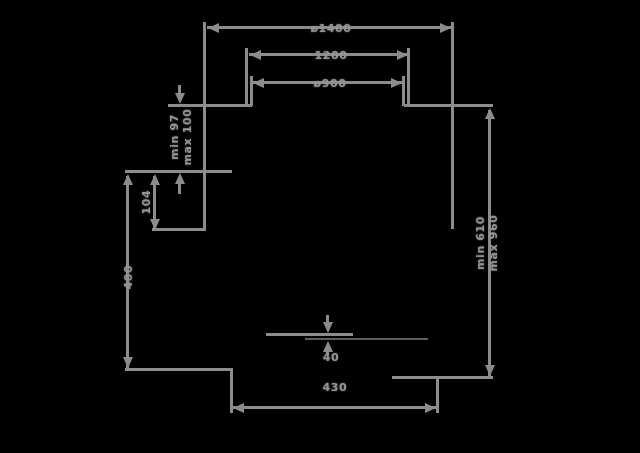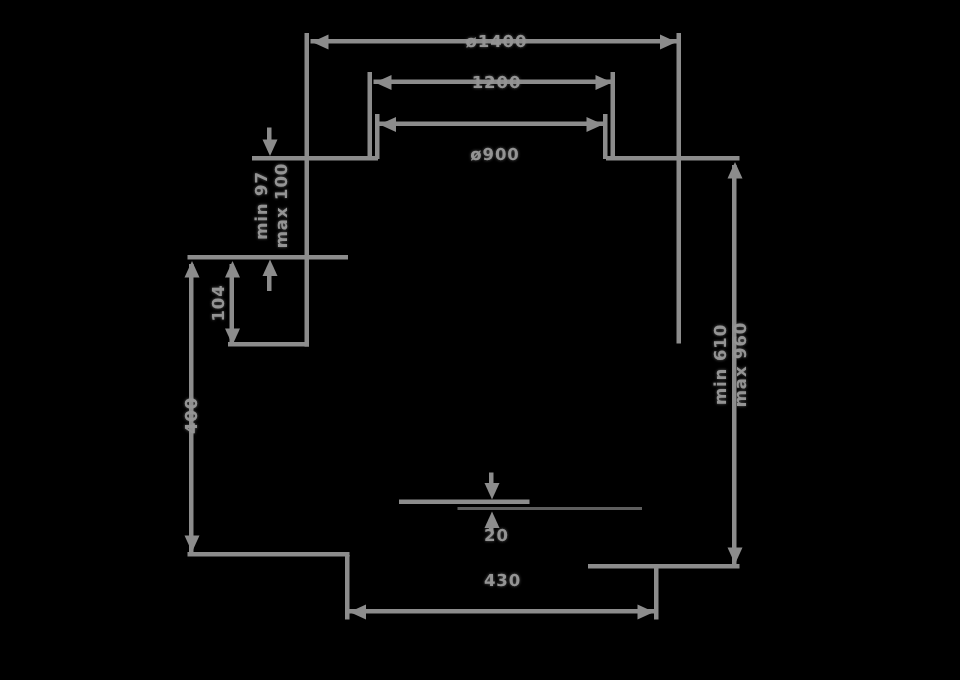--- a/index.html
+++ b/index.html
@@ -17,21 +17,21 @@
   .lbl{
     position:absolute;z-index:2;color:var(--tc,#949494);
     font-size:11px;font-weight:bold;letter-spacing:0.6px;line-height:13px;
     white-space:nowrap;text-shadow:0 0 2px rgba(150,150,150,0.65);
     transform:translate(-50%,-50%);
   }
   .lbl.rot{transform:translate(-50%,-50%) rotate(-90deg);}
   .lbl .l2{display:block;text-align:center;}
   #lbl-outer {left:331px;top:28px;}
   #lbl-mid   {left:331px;top:55px;text-align:right;}
-  #lbl-inner {left:330px;top:83px;margin-top:20px;}
+  #lbl-inner {left:330px;top:83px;}
   #lbl-mount {left:181px;top:137px;}
   #lbl-104   {left:146px;top:202px;}
   #lbl-400   {left:128px;top:277px;}
   #lbl-height{left:487px;top:243px;}
   #lbl-430   {left:335px;top:387px;}
   #lbl-40    {left:331px;top:357px;}
 </style>
 </head>
 <body>
 
@@ -47,21 +47,21 @@
 
   <div class="lbl rot" id="lbl-104">104</div>
   <div class="lbl rot" id="lbl-400">400</div>
 
   <div class="lbl rot" id="lbl-height">
     <span class="l2">min 610</span>
     <span class="l2">max 960</span>
   </div>
 
   <div class="lbl" id="lbl-430">430</div>
-  <div class="lbl" id="lbl-40">20</div>
+  <div class="lbl" id="lbl-40">40</div>
 <div class="ln" style="left: 207px; top: 26px; width: 246px; height: 3px; background: rgb(140, 140, 140);"></div>
     <div class="ln" style="left: 249px; top: 53px; width: 160px; height: 3px; background: rgb(140, 140, 140);"></div>
     <div class="ln" style="left: 252px; top: 81px; width: 152px; height: 3px; background: rgb(140, 140, 140);"></div>
     <div class="ln" style="left: 168px; top: 104px; width: 84px; height: 3px; background: rgb(140, 140, 140);"></div>
     <div class="ln" style="left: 404px; top: 104px; width: 89px; height: 3px; background: rgb(140, 140, 140);"></div>
     <div class="ln" style="left: 125px; top: 170px; width: 107px; height: 3px; background: rgb(140, 140, 140);"></div>
     <div class="ln" style="left: 152px; top: 228px; width: 54px; height: 3px; background: rgb(140, 140, 140);"></div>
     <div class="ln" style="left: 125px; top: 368px; width: 108px; height: 3px; background: rgb(140, 140, 140);"></div>
     <div class="ln" style="left: 392px; top: 376px; width: 101px; height: 3px; background: rgb(140, 140, 140);"></div>
     <div class="ln" style="left: 232px; top: 406px; width: 206px; height: 3px; background: rgb(140, 140, 140);"></div>

